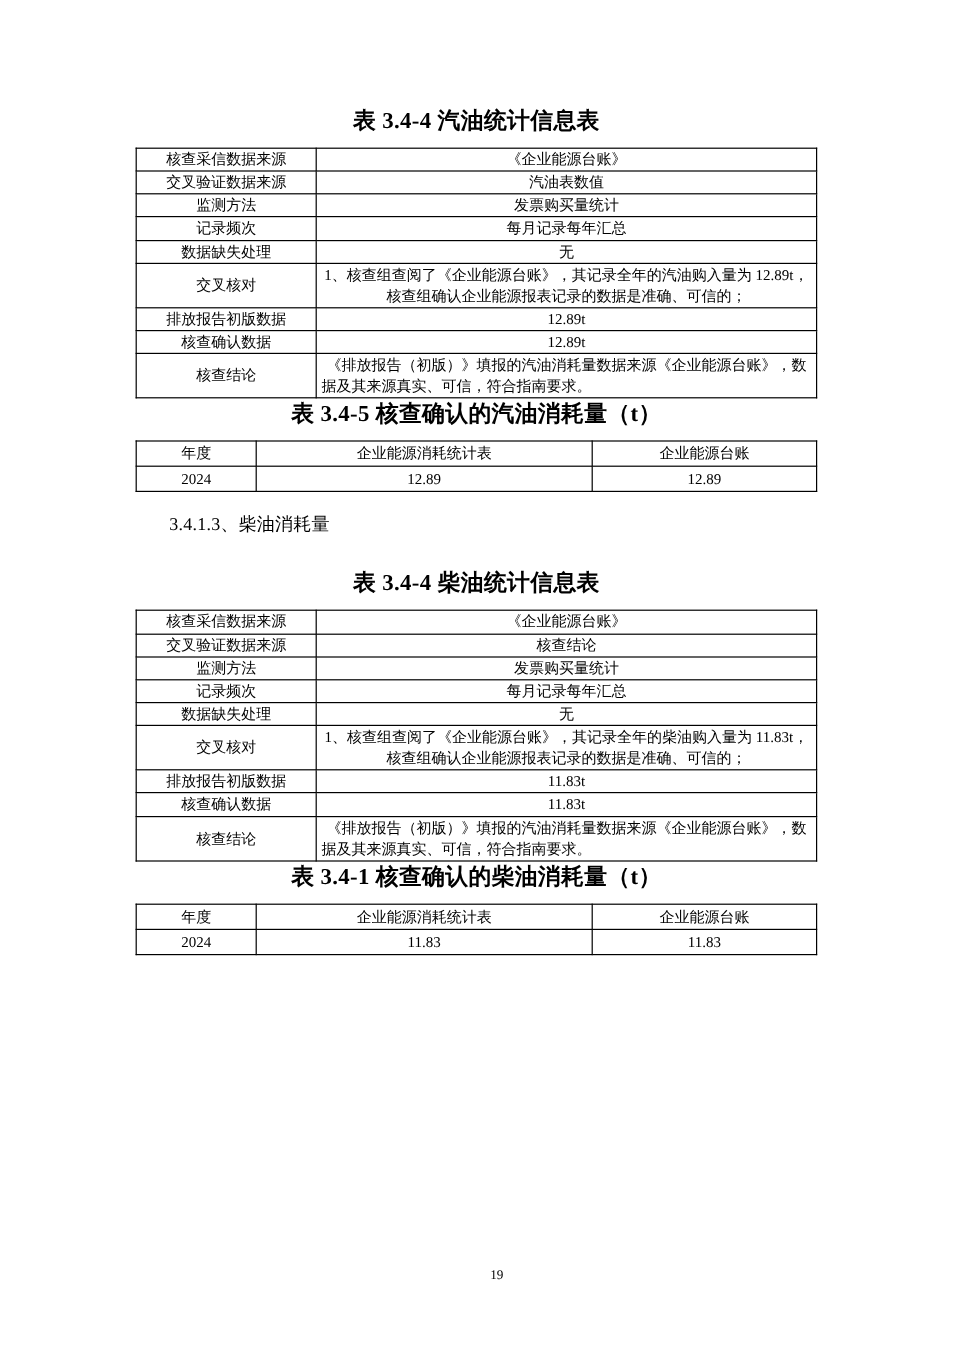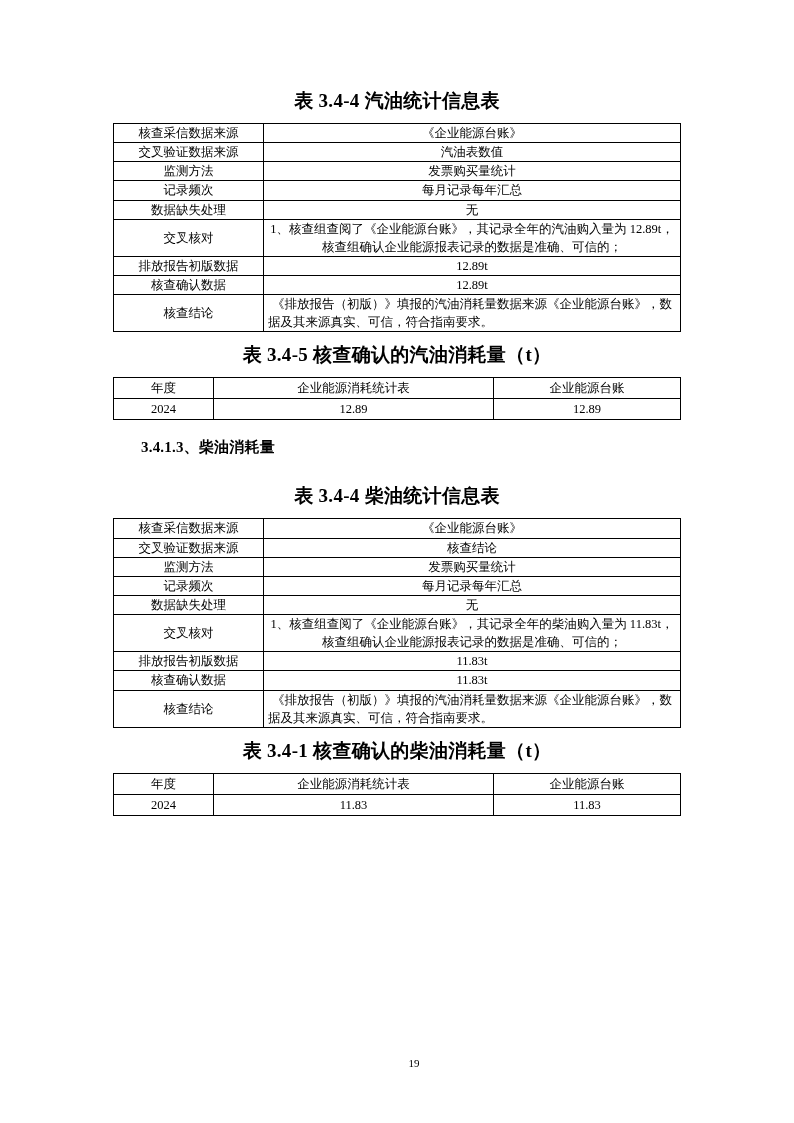--- a/index.html
+++ b/index.html
@@ -47,27 +47,27 @@
     text-align-last: center;
     padding: 4px 10px;
     line-height: 1.55;
   }
   .cell-just-2 {
     text-align: justify;
     text-align-last: left;
     padding: 4px 10px;
     line-height: 1.55;
   }
-  .t45 { margin-top: 10px; }
+  .t45 { }
   table.doc.five td { height: 20px; }
   .five .c1 { width: 100px; }
   .five .c2 { width: 280px; }
   h3.section {
     font-size: 15px;
-    font-weight: bold;
+    font-weight: normal;
     margin: 18px 0 0 0;
     padding-left: 28px;
     letter-spacing: 0.2px;
   }
   p.body {
     font-size: 14.5px;
     margin: 16px 0 0 0;
     text-indent: 2em;
     line-height: 1.6;
   }

